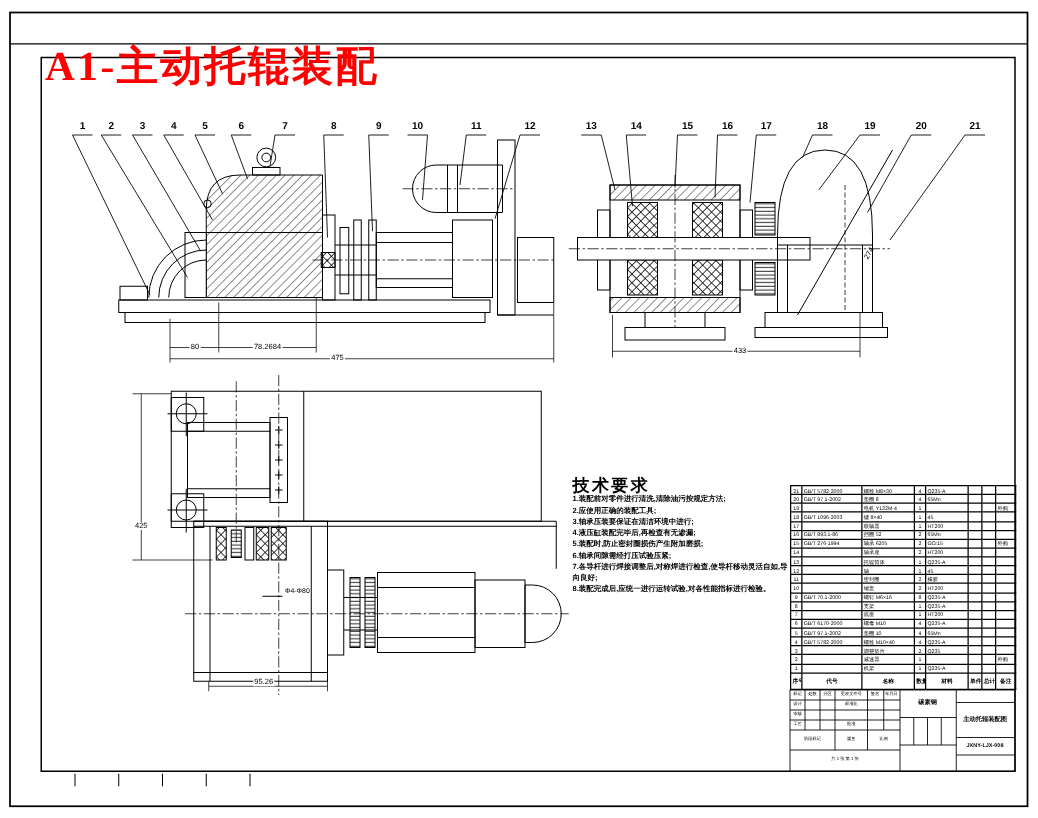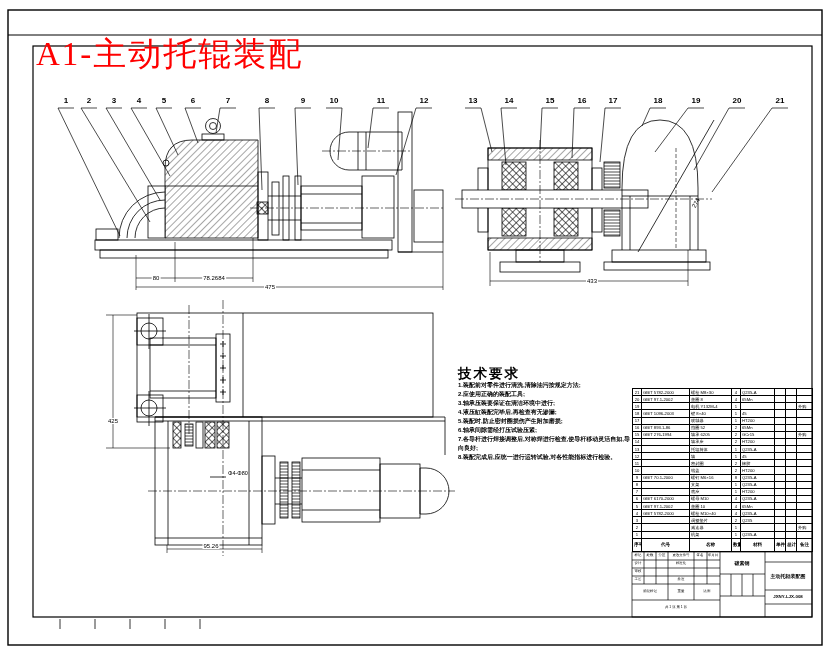--- a/index.html
+++ b/index.html
@@ -1,26 +1,26 @@
 <!DOCTYPE html>
 <html><head>
 <meta charset="utf-8">
 <style>
   html,body{margin:0;padding:0;background:#fff;}
   #sheet{position:relative;width:830px;height:654px;background:#fff;overflow:hidden;
          font-family:"Liberation Sans",sans-serif;color:#000;}
   #linework{position:absolute;left:0;top:0;}
   #title-stamp{position:absolute;left:36px;top:36px;font-family:"Liberation Serif",serif;
-    font-weight:normal;font-size:33px;line-height:36px;color:#f00;letter-spacing:2px;white-space:nowrap;}
+    font-weight:bold;font-size:33px;line-height:36px;color:#f00;letter-spacing:2px;white-space:nowrap;}
   .callout{position:absolute;transform:translateX(-50%);font-weight:bold;font-size:8px;line-height:8px;}
   .dim{position:absolute;transform:translate(-50%,-50%);font-size:6px;line-height:1;
        background:#fff;padding:0 1px;white-space:nowrap;}
   .dim-rot{position:absolute;transform:translate(-50%,-50%) rotate(-61deg);font-size:6px;line-height:1;white-space:nowrap;}
   .dim-sm{position:absolute;font-size:5.5px;line-height:1;white-space:nowrap;}
-  #techreq{position:absolute;left:458px;top:366px;width:172px;}
+  #techreq{position:absolute;left:458px;top:381px;width:172px;}
   #techreq .tr-head{font-weight:bold;font-size:13.5px;line-height:15px;letter-spacing:2px;}
   #techreq .tr-item{font-weight:bold;font-size:6px;line-height:9px;}
   #bom{position:absolute;left:632px;top:388px;width:180px;height:164px;border-collapse:collapse;table-layout:fixed;}
   #bom td{border:0.5px solid #000;font-size:4.2px;line-height:5px;padding:0 1px;height:6px;
           overflow:hidden;white-space:nowrap;}
   #bom tr.bom-head td{height:12px;font-size:4.6px;text-align:center;font-weight:bold;}
   #bom td.c{text-align:center;}
   .tb-label{position:absolute;transform:translate(-50%,-50%);font-size:3.4px;line-height:1;white-space:nowrap;}
 </style>
 </head>

